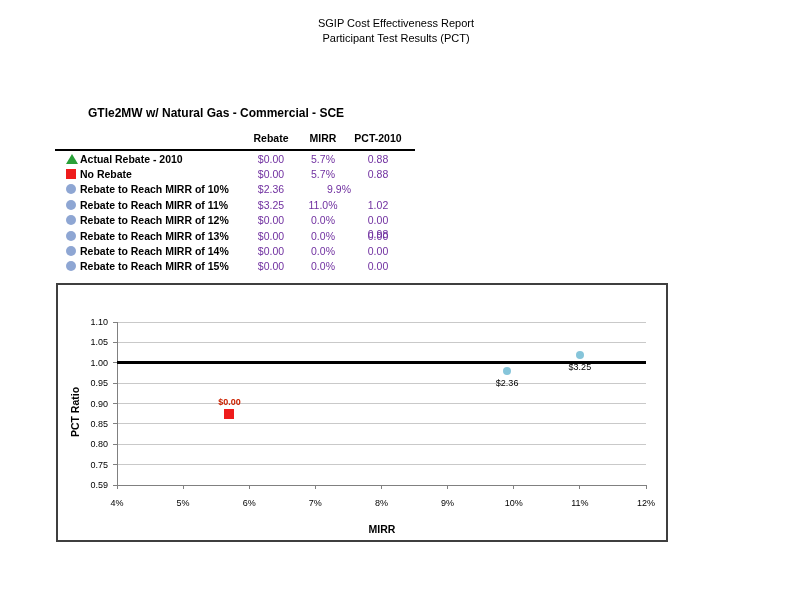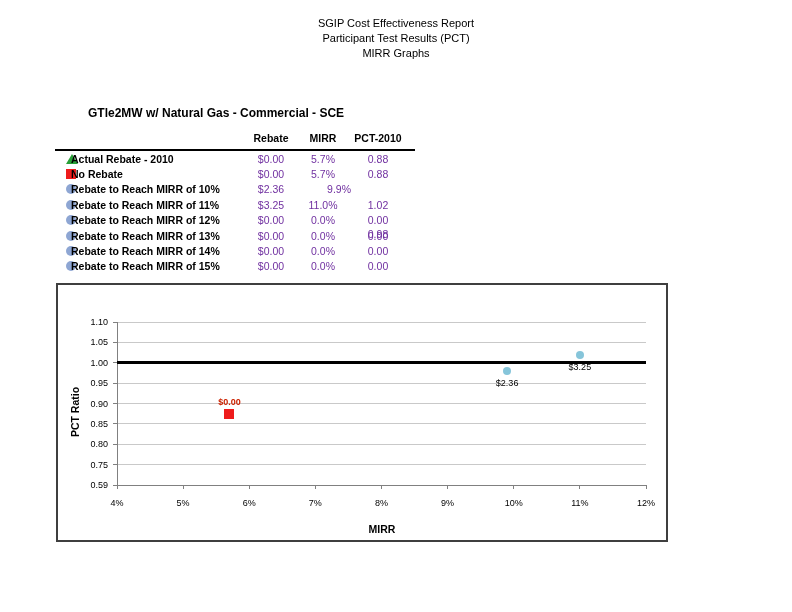--- a/index.html
+++ b/index.html
@@ -14,21 +14,21 @@
 
   
   .legend-table { position:absolute; left:55px; top:132px; width:360px; }
   .thead { position:relative; height:16px; font-size:10.5px; font-weight:bold; }
   .h, .val { position:absolute; text-align:center; }
   .h-rebate, .v-rebate { left:186px; width:60px; }
   .h-mirr,   .v-mirr   { left:240px; width:56px; }
   .h-pct,    .v-pct    { left:291px; width:64px; }
   .header-rule { position:relative; width:360px; height:2px; background:#000; margin-top:1px; }
   .trow { position:relative; height:15.4px; font-size:10.5px; }
-  .rlabel { position:absolute; left:16px; top:50%; transform:translateY(-50%); font-weight:bold; white-space:nowrap; }
+  .rlabel { position:absolute; left:25px; top:50%; transform:translateY(-50%); font-weight:bold; white-space:nowrap; }
   .val { top:50%; transform:translateY(-50%); }
   .marker { position:absolute; left:11px; top:50%; transform:translateY(-50%); width:10px; height:10px; }
   .marker[data-marker="square"]   { background:currentColor; }
   .marker[data-marker="circle"]   { background:currentColor; border-radius:50%; }
   .marker[data-marker="triangle"] { width:0; height:0; background:none;
         border-left:6px solid transparent; border-right:6px solid transparent;
         border-bottom:10px solid; }
 
   
   .cost-box { position:absolute; left:455px; top:254px; width:204px; height:20px;
@@ -62,21 +62,20 @@
             font-size:10.5px; font-weight:bold; }
 </style>
 </head>
 <body>
 
 <div class="page">
 
   <div class="title-block">
     <div>SGIP Cost Effectiveness Report</div>
     <div>Participant Test Results (PCT)</div>
-    <div>MIRR Graphs</div>
   </div>
 
   <div class="section-title">GTle2MW w/ Natural Gas - Commercial - SCE</div>
 
   <div class="legend-table">
     <div class="thead">
       <span class="h h-rebate">Rebate</span>
       <span class="h h-mirr">MIRR</span>
       <span class="h h-pct">PCT-2010</span>
     </div>

